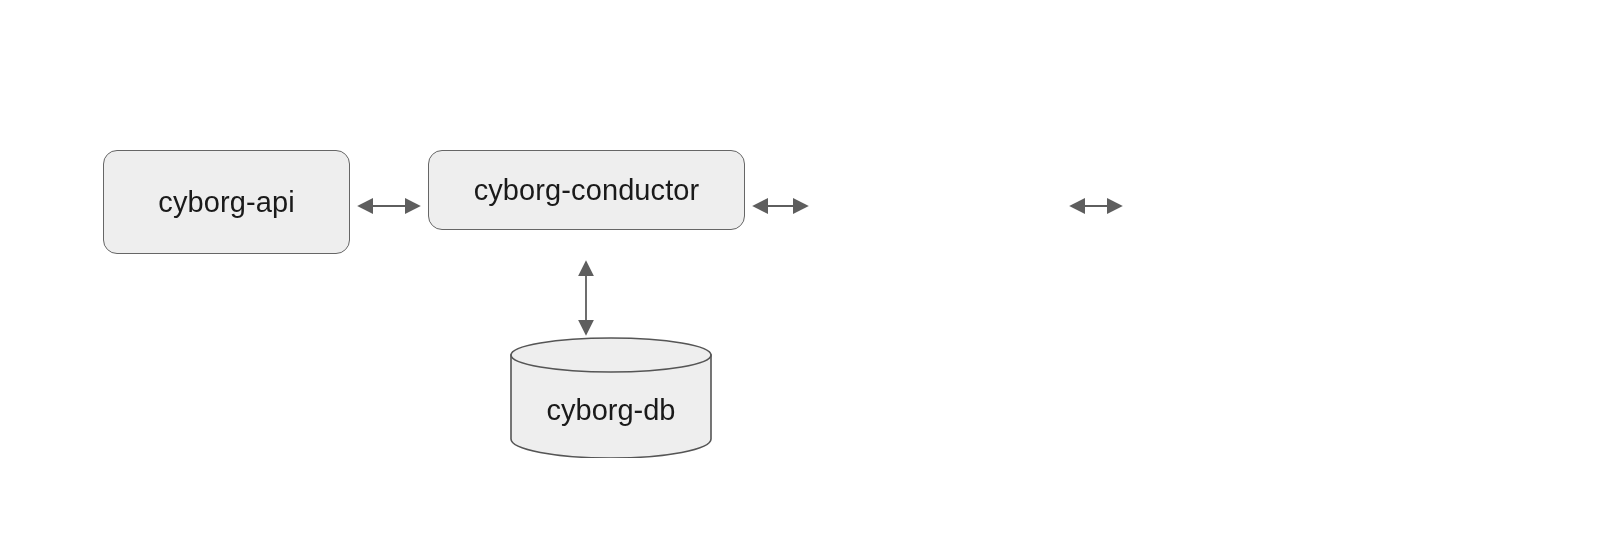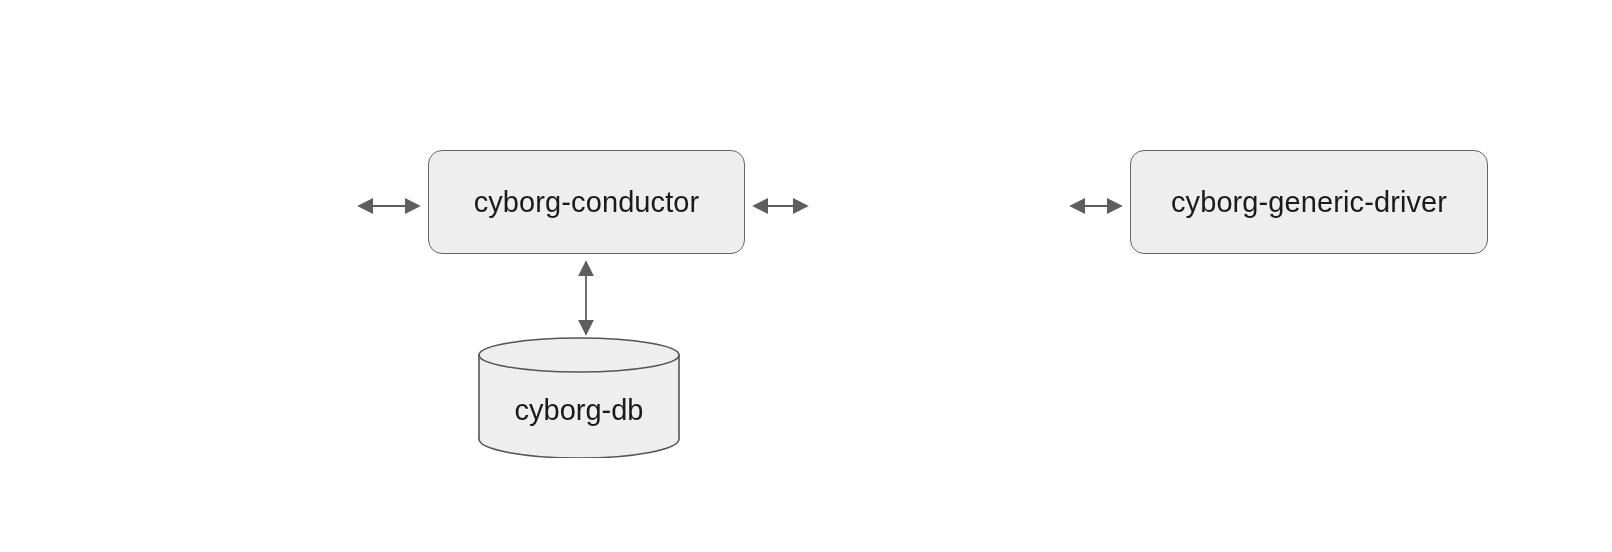--- a/index.html
+++ b/index.html
@@ -55,31 +55,31 @@
   .connector svg {
     display: block;
     overflow: visible;
   }
 </style>
 </head>
 <body>
 
 <div id="canvas">
 
+  <div class="node-box" style="left:103px; top:150px; width:247px; height:104px;">
+    <span class="node-label">cyborg-api</span>
+  </div>
 
-  <div class="node-box" style="left:428px; top:150px; width:317px; height:104px;">
+  <div class="node-box" style="left:428px; top:150px; width:317px; height:80px;">
     <span class="node-label">cyborg-conductor</span>
   </div>
 
 
-  <div class="node-box" style="left:1130px; top:150px; width:358px; height:104px;">
-    <span class="node-label">cyborg-generic-driver</span>
-  </div>
 
-  <div class="db-shape" style="left:476px; top:336px; width:206px; height:122px;">
+  <div class="db-shape" style="left:508px; top:336px; width:206px; height:122px;">
     <svg width="206" height="122" viewBox="0 0 206 122">
       <path d="M3,19 L3,103 A100,19 0 0 0 203,103 L203,19 Z" fill="#eeeeee" stroke="#555555" stroke-width="1.6"></path>
       <ellipse cx="103" cy="19" rx="100" ry="17" fill="#eeeeee" stroke="#555555" stroke-width="1.6"></ellipse>
     </svg>
     <span class="db-label" style="top:58px;">cyborg-db</span>
   </div>
 
   <div class="connector" style="left:350px; top:190px; width:78px; height:32px;">
     <svg width="78" height="32" viewBox="0 0 78 32">
       <defs>

